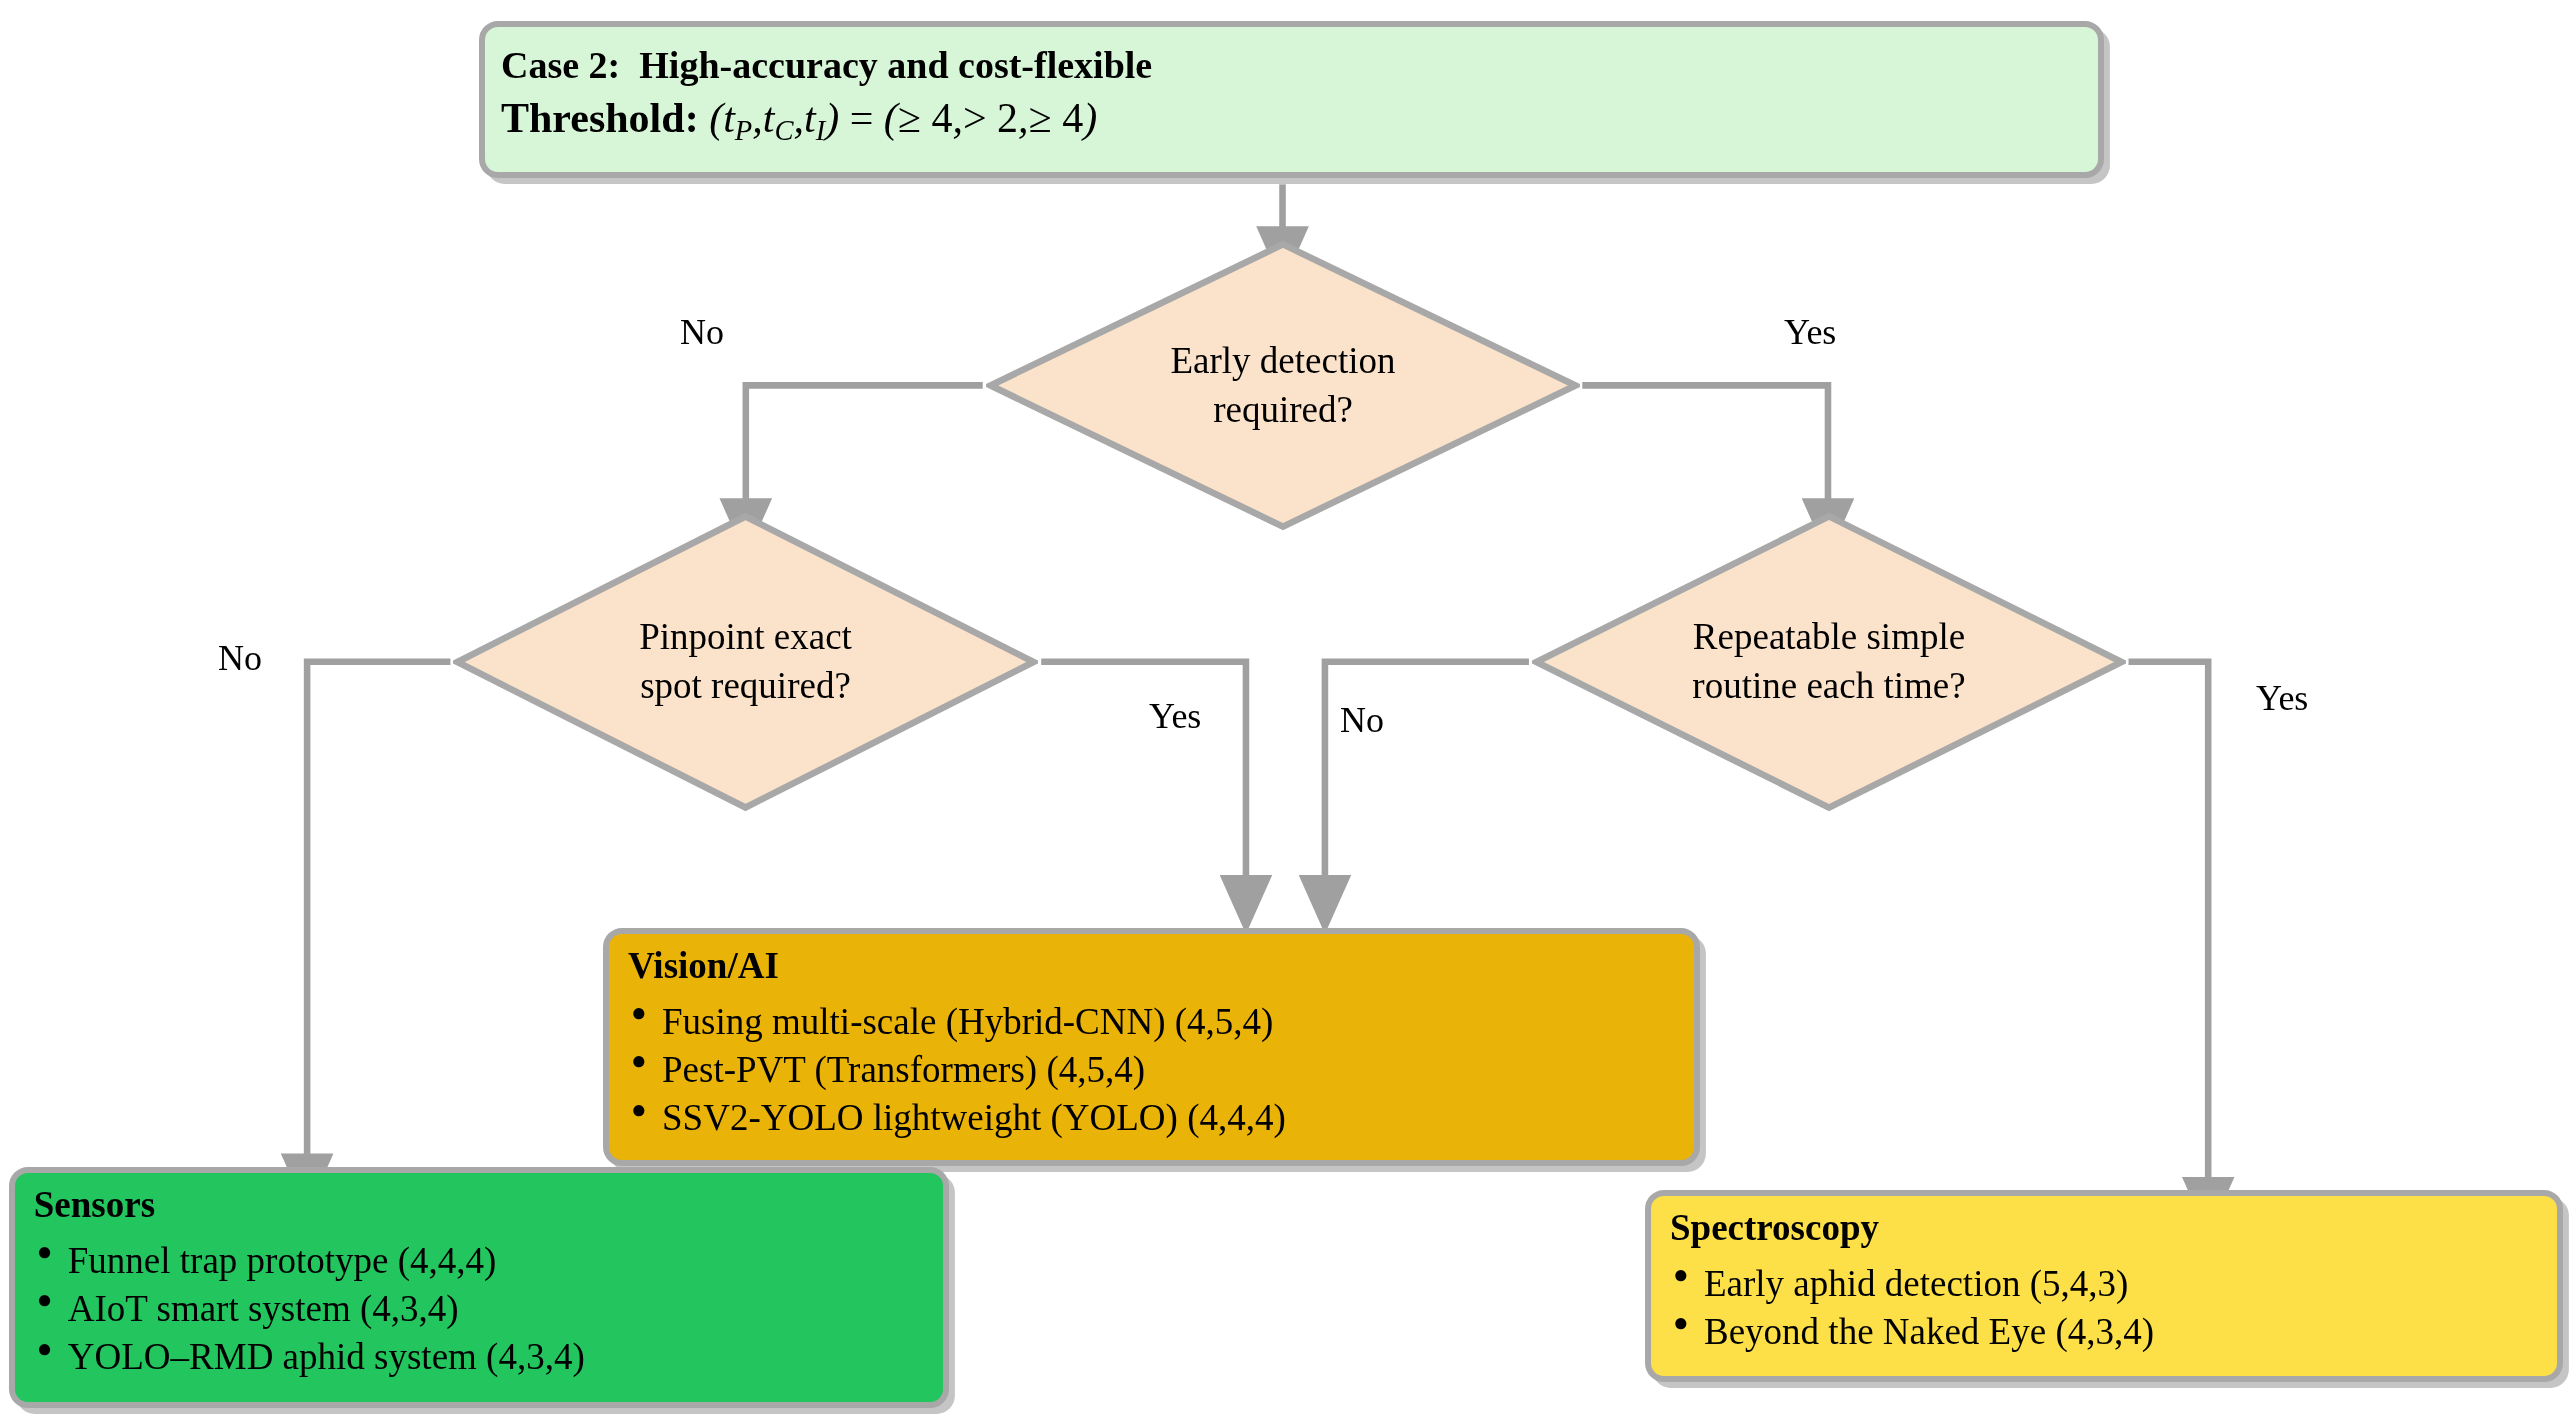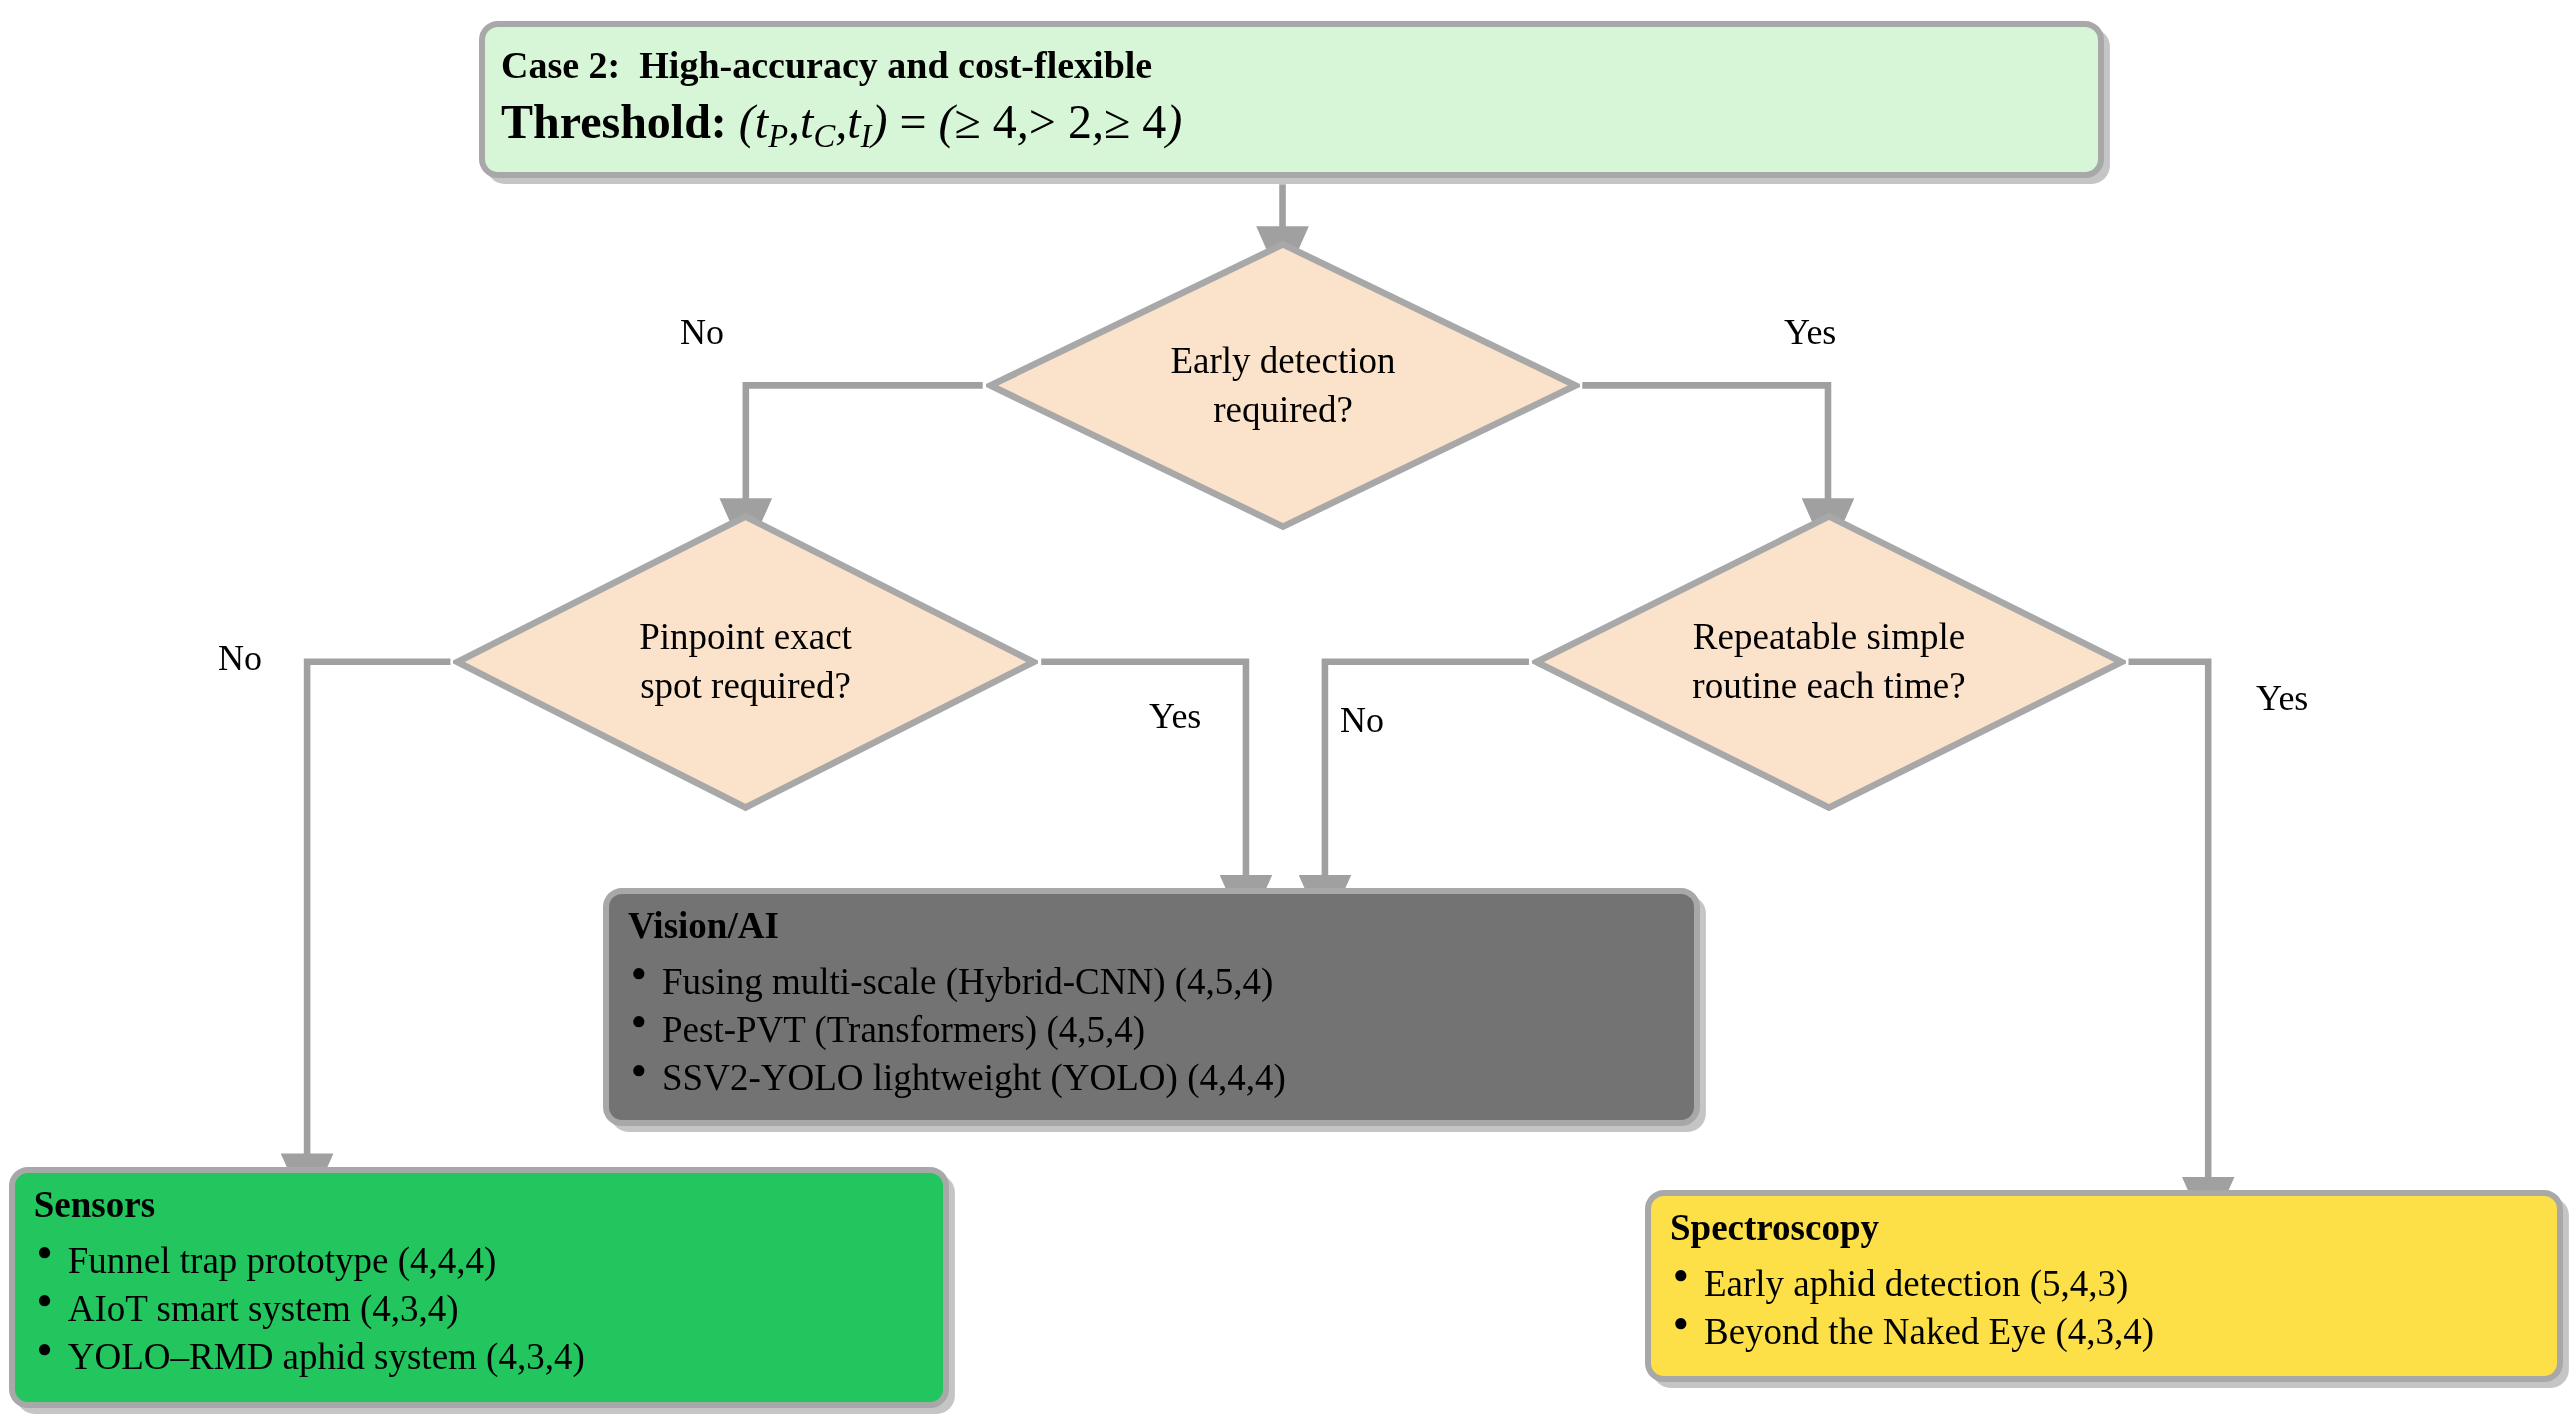--- a/index.html
+++ b/index.html
@@ -18,28 +18,28 @@
         padding:10.2px 19px 13px 19px;}
   .node .ttl{font-weight:bold;font-size:37px;line-height:1.18;white-space:nowrap;}
   .node ul{list-style:none;margin:10px 0 0 0;padding:0;}
   .node ul li{font-size:37px;line-height:1.30;white-space:nowrap;position:relative;padding-left:34px;}
   .node ul li::before{content:"\25CF";position:absolute;left:2.9px;top:-1.5px;font-size:26px;}
 
   
   #startbox{left:479px;top:20.5px;width:1625px;height:157px;background:#d7f5d7;
             padding:16px 16px;}
   #startbox .l1{font-size:38px;font-weight:bold;line-height:1.2;white-space:nowrap;}
-  #startbox .l2{font-size:48px;line-height:1.25;white-space:nowrap;margin-top:4.4px;}
+  #startbox .l2{font-size:42px;line-height:1.25;white-space:nowrap;margin-top:4.4px;}
   #startbox .l2 b{font-weight:bold;}
   .mth{font-style:italic;font-family:"Liberation Serif","DejaVu Serif",serif;}
   .sub{font-size:.68em;vertical-align:-.28em;font-style:italic;}
   .up{font-style:normal;}
 
   
-  #visionbox{left:603px;top:888px;width:1097px;height:238px;background:#737373;}
+  #visionbox{left:603px;top:928px;width:1097px;height:238px;background:#eab308;}
   #sensorbox{left:8.8px;top:1167px;width:940px;height:241px;background:#22c55e;}
   #spectrobox{left:1645px;top:1190px;width:918px;height:192px;background:#fde047;}
 
   
   .dia{position:absolute;}
   .dia .lbl{position:absolute;left:0;top:0;width:100%;height:100%;
             display:flex;flex-direction:column;align-items:center;justify-content:center;
             font-size:37px;line-height:1.32;text-align:right;pointer-events:none;}
   #d1{left:986px;top:240px;width:594px;height:291px;}
   #d2{left:453px;top:512px;width:585px;height:300px;}

